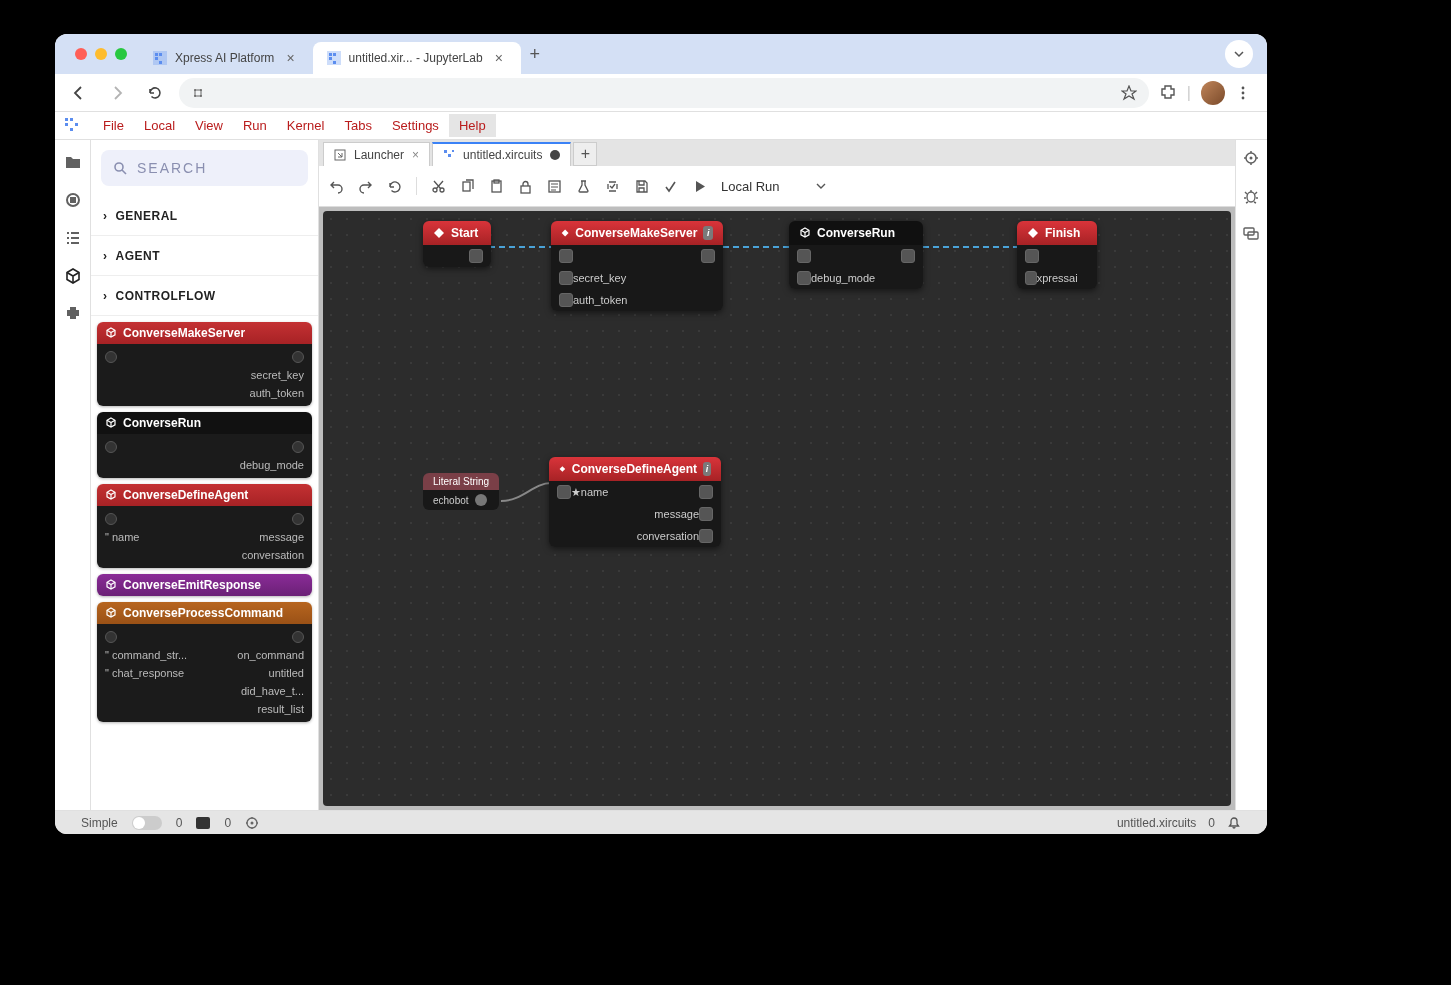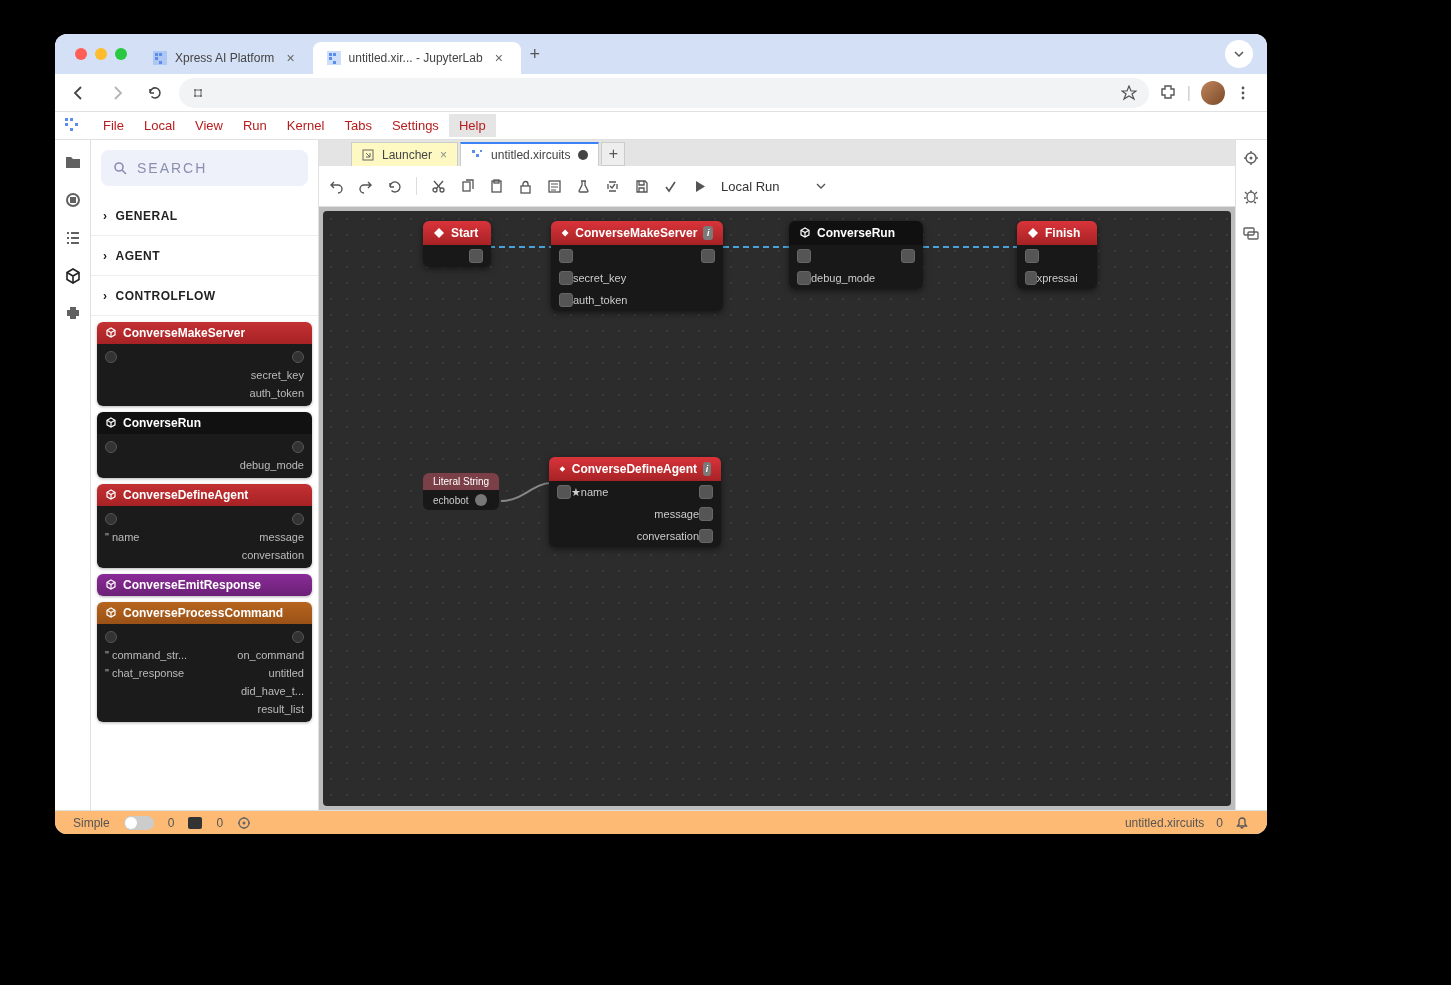--- a/index.html
+++ b/index.html
@@ -53,21 +53,21 @@
 .nc-head.orange { background:linear-gradient(#b7651f,#9a5116); }
 .nc-body { background:#1b1b1b; padding:4px 8px; }
 .nc-row { display:flex; justify-content:space-between; align-items:center; height:18px; }
 .nc-row .port { width:12px; height:12px; border-radius:6px; background:#333; border:1px solid #555; }
 .nc-row .txt { font-size:11px; color:#bbb; }
 
 
 .center { flex:1; display:flex; flex-direction:column; background:#bdbdbd; min-width:0; }
 .tabrow { height:26px; background:#e4e4e4; display:flex; align-items:flex-end; padding-left:4px; }
 .doctab { height:24px; background:#fff; display:flex; align-items:center; padding:0 10px; gap:8px; font-size:12px; color:#444; border:1px solid #ccc; border-bottom:none; margin-right:2px; position:relative; }
-.doctab.inactive { background:#fef9c3;margin-left:28px; }
+.doctab.inactive { background:#ffffff; }
 .doctab.active { border-top:2px solid #3b82f6; }
 .doctab .x { color:#888; }
 .doctab .unsaved { width:10px;height:10px;border-radius:5px;background:#444; }
 .addtab { width:24px; height:24px; display:flex; align-items:center; justify-content:center; font-size:16px; color:#555; border:1px solid #ccc; background:#eee; }
 
 .toolbar { height:41px; background:#fff; display:flex; align-items:center; padding:0 10px; gap:14px; color:#555; font-size:14px; border-bottom:1px solid #ddd; }
 .toolbar .sep { width:1px; height:18px; background:#ddd; }
 .runsel { font-size:13px; color:#333; display:flex; align-items:center; gap:6px; }
 
 .canvas { flex:1; position:relative; background:#2c2c2c; margin:4px; border-radius:4px; overflow:hidden; }
@@ -88,21 +88,21 @@
 .lit-body { background:#181818; color:#ccc; padding:4px 10px; display:flex; align-items:center; gap:6px; }
 .lit-body .port { width:12px;height:12px;border-radius:50%;background:#777; }
 
 .edge { position:absolute; pointer-events:none; }
 
 
 .rrail { width:32px; background:#fff; border-left:1px solid #e0e0e0; display:flex; flex-direction:column; align-items:center; padding-top:10px; gap:20px; }
 .rrail .ri { width:18px; height:18px; color:#616161; }
 
 
-.status { height:24px; background:#fdba74; border-top:1px solid #e0e0e0; display:flex; align-items:center; padding:0 18px; font-size:12px; color:#555; gap:14px; }
+.status { height:24px; background:#e5e5e5; border-top:1px solid #e0e0e0; display:flex; align-items:center; padding:0 26px; font-size:12px; color:#555; gap:14px; }
 .status .right { margin-left:auto; display:flex; align-items:center; gap:12px; }
 .toggle { width:30px; height:14px; border-radius:7px; background:#ccc; position:relative; }
 .toggle::after { content:""; position:absolute; left:1px; top:1px; width:12px; height:12px; background:#fff; border-radius:50%; }
 .term-ico { display:inline-flex; width:14px;height:12px;background:#333;border-radius:2px; }
 
 svg { display:block; }
 </style>
 </head>
 <body>
 

